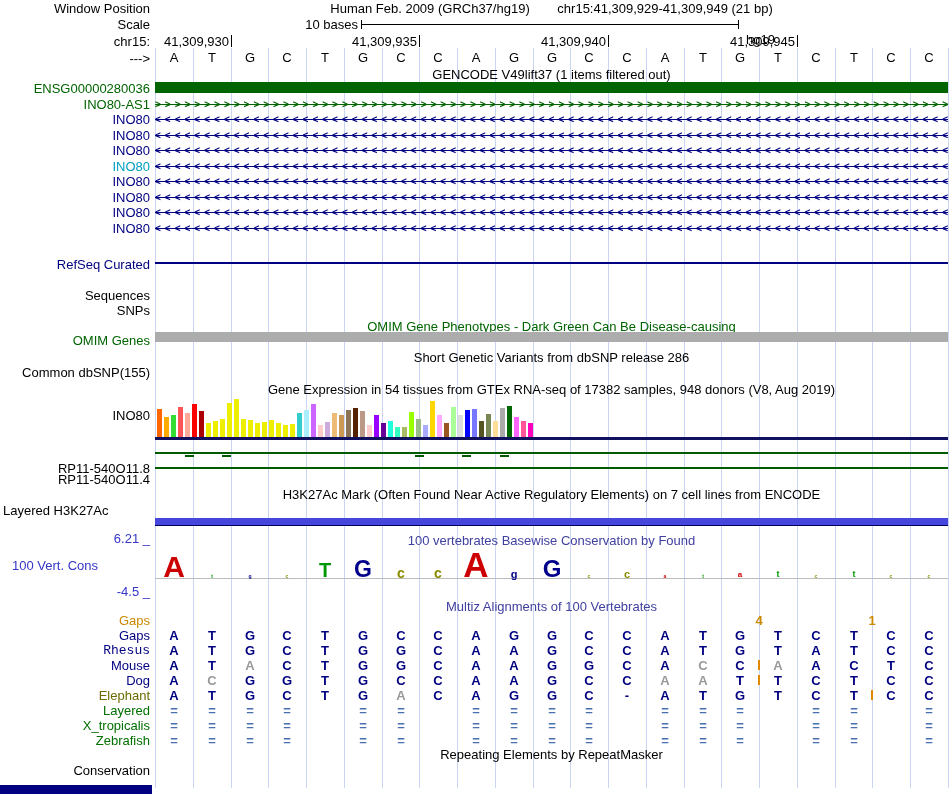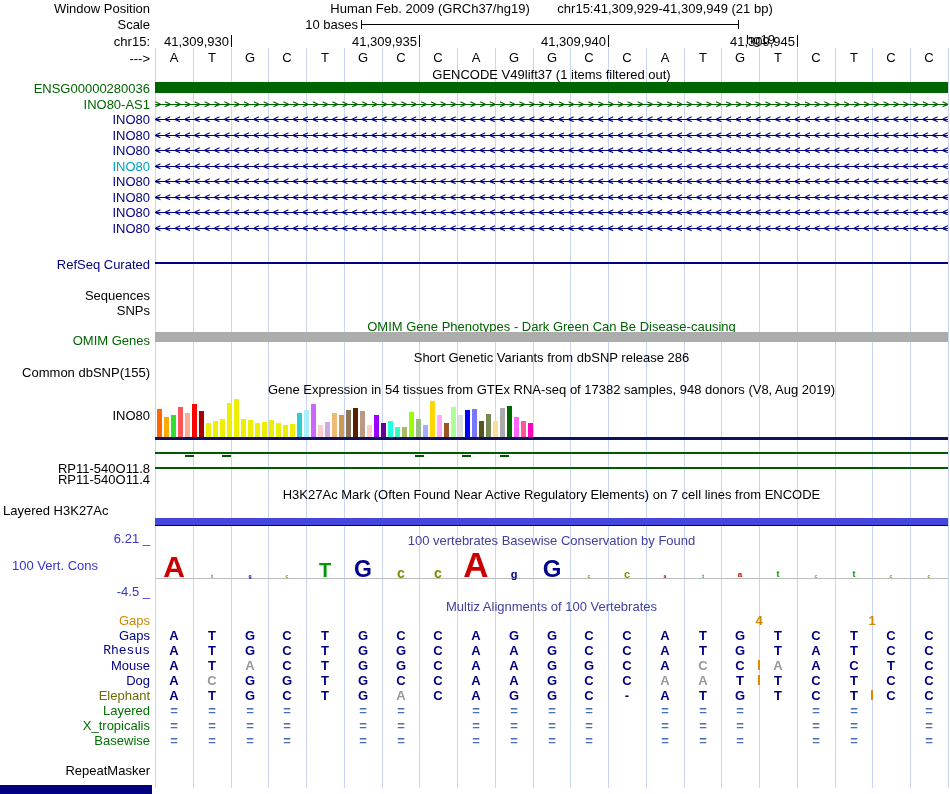--- a/index.html
+++ b/index.html
@@ -74,21 +74,22 @@
   <div class="abs h3k-band"></div>
 
   <div class="lbl cons" style="top:531px">6.21 _</div>
   <div class="ctr" style="top:533px;color:var(--section-blue)">100 vertebrates Basewise Conservation by Found</div>
   <div class="lbl-left cons" style="top:558px;left:12px">100 Vert. Cons</div>
   <div class="lbl cons" style="top:584px">-4.5 _</div>
   <div class="abs logo-baseline"></div>
 
   <div class="ctr" style="top:599px;color:var(--section-blue)">Multiz Alignments of 100 Vertebrates</div>
 
-  <div class="lbl" style="top:763px">RepeatMasker</div>
+  <div class="ctr" style="top:747px">Repeating Elements by RepeatMasker</div>
+  <div class="lbl" style="top:763px">Conservation</div>
 
   <div class="abs bottom-bar"></div>
 <div class="abs" style="left: 155px; top: 48px; width: 1px; height: 740px; background: var(--guideline); z-index: 0;"></div>
     <div class="abs" style="left: 193px; top: 48px; width: 1px; height: 740px; background: var(--guideline); z-index: 0;"></div>
     <div class="abs" style="left: 231px; top: 48px; width: 1px; height: 740px; background: var(--guideline); z-index: 0;"></div>
     <div class="abs" style="left: 268px; top: 48px; width: 1px; height: 740px; background: var(--guideline); z-index: 0;"></div>
     <div class="abs" style="left: 306px; top: 48px; width: 1px; height: 740px; background: var(--guideline); z-index: 0;"></div>
     <div class="abs" style="left: 344px; top: 48px; width: 1px; height: 740px; background: var(--guideline); z-index: 0;"></div>
     <div class="abs" style="left: 382px; top: 48px; width: 1px; height: 740px; background: var(--guideline); z-index: 0;"></div>
     <div class="abs" style="left: 419px; top: 48px; width: 1px; height: 740px; background: var(--guideline); z-index: 0;"></div>
@@ -387,21 +388,21 @@
     <div class="abs" style="left: 457px; top: 718px; width: 38px; text-align: center; font-weight: bold; color: var(--gap-equals);">=</div>
     <div class="abs" style="left: 495px; top: 718px; width: 38px; text-align: center; font-weight: bold; color: var(--gap-equals);">=</div>
     <div class="abs" style="left: 533px; top: 718px; width: 38px; text-align: center; font-weight: bold; color: var(--gap-equals);">=</div>
     <div class="abs" style="left: 570px; top: 718px; width: 38px; text-align: center; font-weight: bold; color: var(--gap-equals);">=</div>
     <div class="abs" style="left: 646px; top: 718px; width: 38px; text-align: center; font-weight: bold; color: var(--gap-equals);">=</div>
     <div class="abs" style="left: 684px; top: 718px; width: 38px; text-align: center; font-weight: bold; color: var(--gap-equals);">=</div>
     <div class="abs" style="left: 721px; top: 718px; width: 38px; text-align: center; font-weight: bold; color: var(--gap-equals);">=</div>
     <div class="abs" style="left: 797px; top: 718px; width: 38px; text-align: center; font-weight: bold; color: var(--gap-equals);">=</div>
     <div class="abs" style="left: 835px; top: 718px; width: 38px; text-align: center; font-weight: bold; color: var(--gap-equals);">=</div>
     <div class="abs" style="left: 910px; top: 718px; width: 38px; text-align: center; font-weight: bold; color: var(--gap-equals);">=</div>
-    <div class="abs" style="top: 733px; right: 800px; text-align: right; color: rgb(0, 112, 0);">Basewise</div>
+    <div class="abs" style="top: 733px; right: 800px; text-align: right; color: rgb(0, 112, 0);">Zebrafish</div>
     <div class="abs" style="left: 155px; top: 733px; width: 38px; text-align: center; font-weight: bold; color: var(--gap-equals);">=</div>
     <div class="abs" style="left: 193px; top: 733px; width: 38px; text-align: center; font-weight: bold; color: var(--gap-equals);">=</div>
     <div class="abs" style="left: 231px; top: 733px; width: 38px; text-align: center; font-weight: bold; color: var(--gap-equals);">=</div>
     <div class="abs" style="left: 268px; top: 733px; width: 38px; text-align: center; font-weight: bold; color: var(--gap-equals);">=</div>
     <div class="abs" style="left: 344px; top: 733px; width: 38px; text-align: center; font-weight: bold; color: var(--gap-equals);">=</div>
     <div class="abs" style="left: 382px; top: 733px; width: 38px; text-align: center; font-weight: bold; color: var(--gap-equals);">=</div>
     <div class="abs" style="left: 457px; top: 733px; width: 38px; text-align: center; font-weight: bold; color: var(--gap-equals);">=</div>
     <div class="abs" style="left: 495px; top: 733px; width: 38px; text-align: center; font-weight: bold; color: var(--gap-equals);">=</div>
     <div class="abs" style="left: 533px; top: 733px; width: 38px; text-align: center; font-weight: bold; color: var(--gap-equals);">=</div>
     <div class="abs" style="left: 570px; top: 733px; width: 38px; text-align: center; font-weight: bold; color: var(--gap-equals);">=</div>

